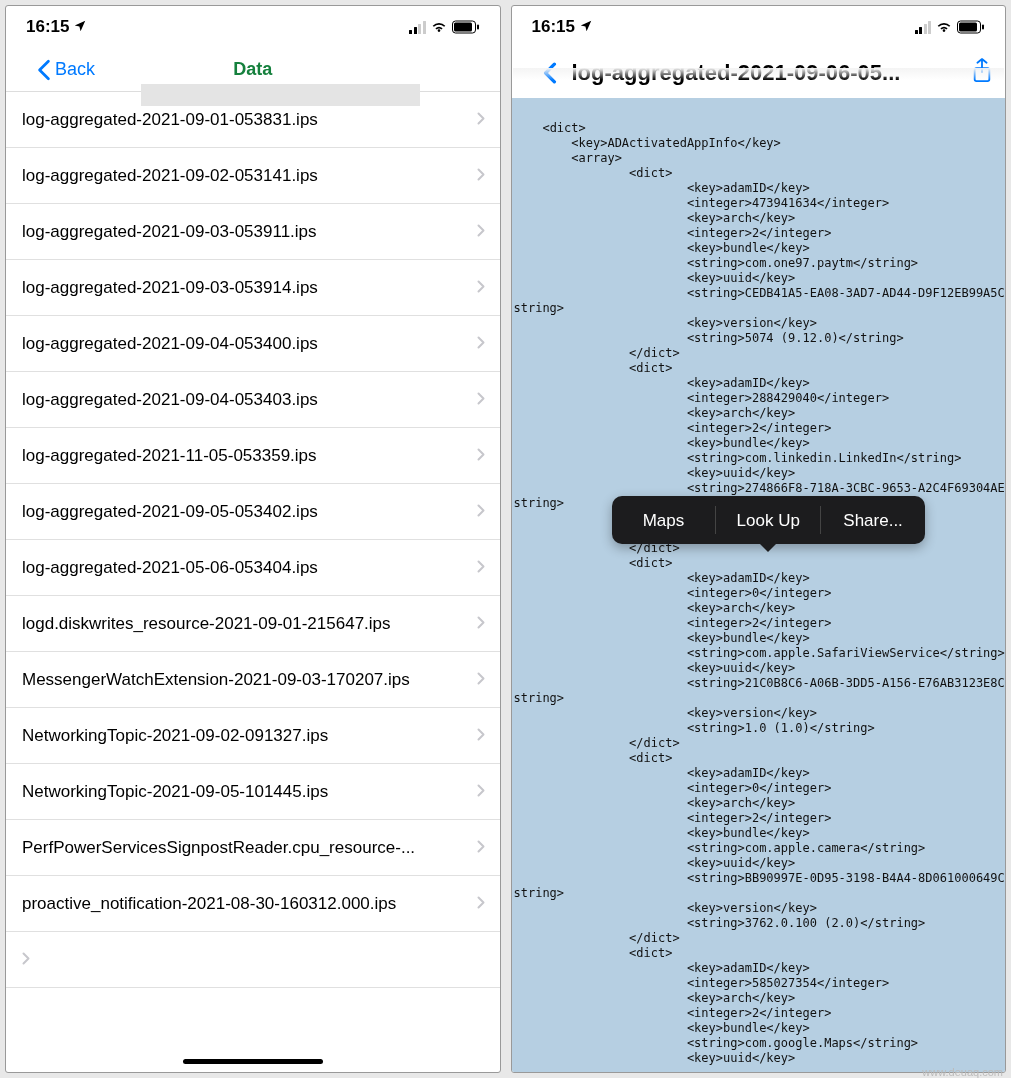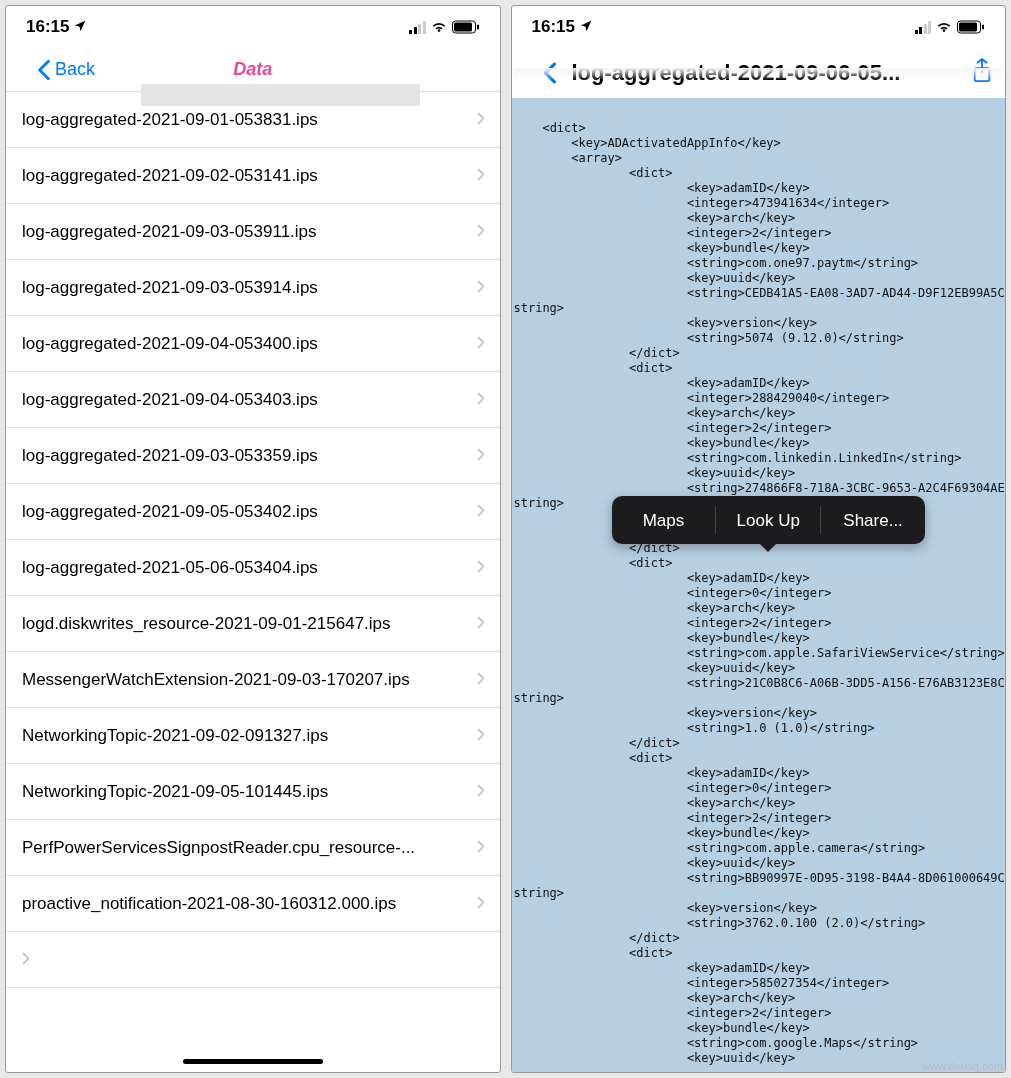--- a/index.html
+++ b/index.html
@@ -61,22 +61,21 @@
     gap: 4px;
     position: absolute;
     left: 21px;
   }
   .nav-back svg { width: 14px; height: 22px; }
   .nav-title {
     flex: 1;
     text-align: center;
     font-size: 18px;
     font-weight: 600;
-    color: #ec4899;
-    font-style: italic;
+    color: #15803d;
   }
   .nav-title-right {
     position: absolute;
     left: 60px;
     right: 55px;
     font-size: 22px;
     font-weight: 700;
     color: #000;
     white-space: nowrap;
     overflow: hidden;
@@ -173,21 +172,21 @@
     bottom: -8px;
     left: 50%;
     transform: translateX(-50%);
     width: 0; height: 0;
     border-left: 10px solid transparent;
     border-right: 10px solid transparent;
     border-top: 10px solid #1c1c1e;
   }
   .watermark {
     position: absolute;
-    bottom: 6px;
+    bottom: 0;
     right: 8px;
     font-size: 11px;
     color: #bbb;
     z-index: 50;
     font-family: sans-serif;
   }
   .blur-top {
     position: absolute;
     left: 1px; right: 1px;
     top: 62px;
@@ -269,21 +268,21 @@
             <path d="M1.5 1.5L6.5 6.5 1.5 11.5"></path>
           </svg></span>
       </div>
       <div class="list-row">
         <span class="label">log-aggregated-2021-09-04-053403.ips</span>
         <span class="chev"><svg viewBox="0 0 8 13" fill="none" stroke="#c7c7cc" stroke-width="2" stroke-linecap="round" stroke-linejoin="round">
             <path d="M1.5 1.5L6.5 6.5 1.5 11.5"></path>
           </svg></span>
       </div>
       <div class="list-row">
-        <span class="label">log-aggregated-2021-09-03-053359.ips</span>
+        <span class="label">log-aggregated-2021-11-05-053359.ips</span>
         <span class="chev"><svg viewBox="0 0 8 13" fill="none" stroke="#c7c7cc" stroke-width="2" stroke-linecap="round" stroke-linejoin="round">
             <path d="M1.5 1.5L6.5 6.5 1.5 11.5"></path>
           </svg></span>
       </div>
       <div class="list-row">
         <span class="label">log-aggregated-2021-09-05-053402.ips</span>
         <span class="chev"><svg viewBox="0 0 8 13" fill="none" stroke="#c7c7cc" stroke-width="2" stroke-linecap="round" stroke-linejoin="round">
             <path d="M1.5 1.5L6.5 6.5 1.5 11.5"></path>
           </svg></span>
       </div>

